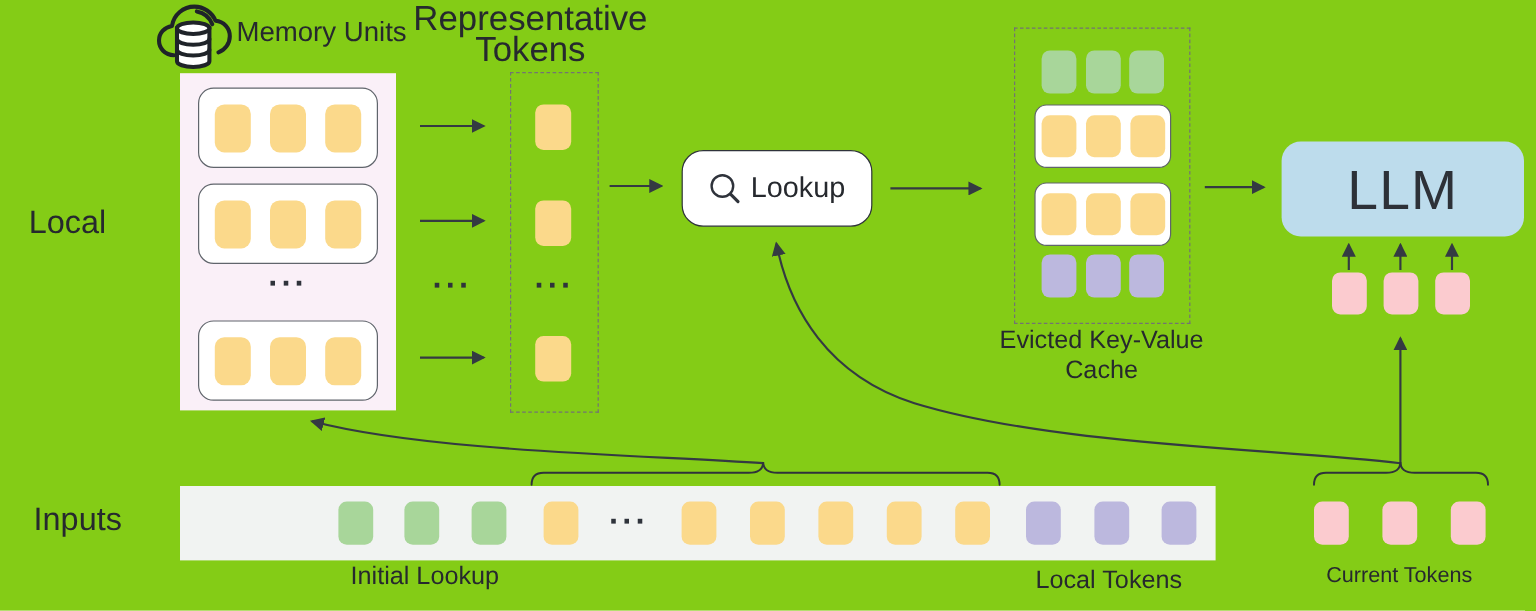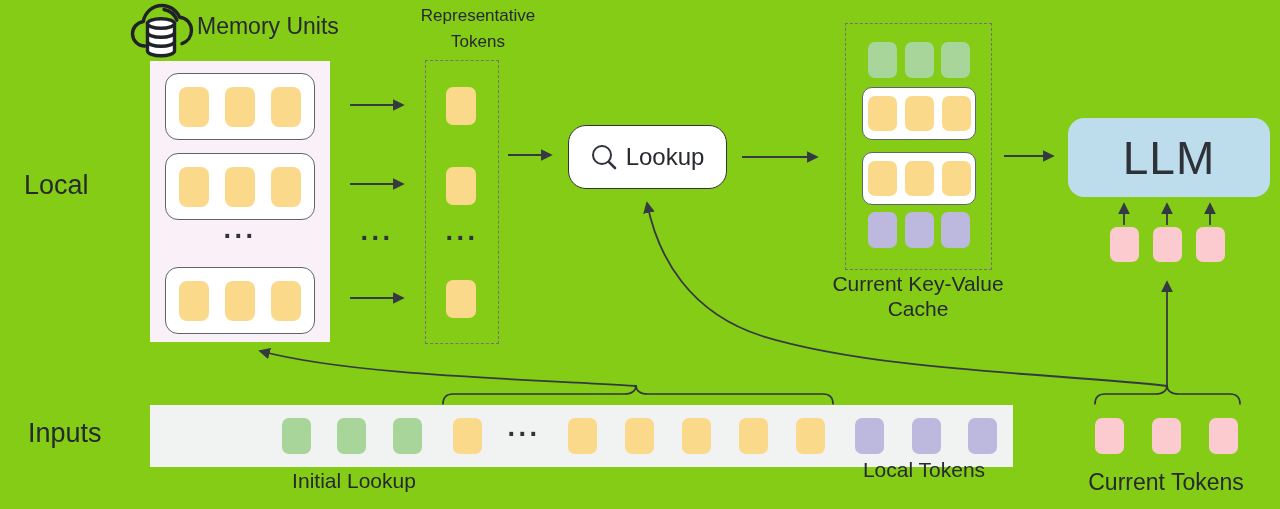--- a/index.html
+++ b/index.html
@@ -47,21 +47,21 @@
   <svg class="abs" style="left:128px;top:0px" width="66" height="64" viewBox="0 0 66 64">
     <path class="icon-stroke" d="M17 46 C9.5 46 4.5 40.2 4.5 33.8 C4.5 27.6 9 22.6 15.3 21.6 C16.8 12.2 24.8 5.5 34 5.5 C41.8 5.5 48.6 10.3 51.6 17.3 C58.4 17.9 63.5 23.3 63.5 30.2 C63.5 36.4 59.6 41.6 54 43.6"></path>
     <path class="icon-stroke" d="M36 9.5 C42 10.6 46.8 14.6 48.9 20.2" stroke-width="3"></path>
     <path class="icon-fillw" d="M19.5 23.5 L19.5 51 A13.5 4.8 0 0 0 46.5 51 L46.5 23.5 Z"></path>
     <ellipse class="icon-fillw" cx="33" cy="23.5" rx="13.5" ry="4.8"></ellipse>
     <path class="icon-stroke" d="M19.5 32.5 A13.5 4.8 0 0 0 46.5 32.5" stroke-width="3"></path>
     <path class="icon-stroke" d="M19.5 41.5 A13.5 4.8 0 0 0 46.5 41.5" stroke-width="3"></path>
   </svg>
   <div class="label" style="left:197px;top:13px;font-size:23px">Memory Units</div>
 
-  <div class="label center" style="left:478px;top:3px;font-size:17px;line-height:26px">
+  <div class="label center" style="left:442px;top:3px;font-size:29px;line-height:26px">
     <div>Representative</div>
     <div>Tokens</div>
   </div>
 
   <div class="label" style="left:24px;top:167px;font-size:27px;line-height:37px">
     <div>Local</div>
   </div>
 
   <div class="panel"></div>
   <div class="munit" style="top:73px">
@@ -108,21 +108,21 @@
   </div>
   <div class="cachebox" style="top:152px">
     <div class="tok cache yellow"></div>
     <div class="tok cache yellow"></div>
     <div class="tok cache yellow"></div>
   </div>
   <div class="tok purple" style="left:868px;top:212px"></div>
   <div class="tok purple" style="left:905px;top:212px"></div>
   <div class="tok purple" style="left:941px;top:212px"></div>
   <div class="label center" style="left:918px;top:271px;font-size:21px;line-height:25px">
-    <div>Current Key-Value</div>
+    <div>Evicted Key-Value</div>
     <div>Cache</div>
   </div>
 
   <div class="llm">
     <span>LLM</span>
   </div>
   <div class="tok pink" style="left:1110px;top:227px;height:35px"></div>
   <div class="tok pink" style="left:1153px;top:227px;height:35px"></div>
   <div class="tok pink" style="left:1196px;top:227px;height:35px"></div>
 
@@ -143,22 +143,22 @@
 
   <div class="tok purple" style="left:855px;top:418px"></div>
   <div class="tok purple" style="left:912px;top:418px"></div>
   <div class="tok purple" style="left:968px;top:418px"></div>
 
   <div class="tok pink" style="left:1095px;top:418px"></div>
   <div class="tok pink" style="left:1152px;top:418px"></div>
   <div class="tok pink" style="left:1209px;top:418px"></div>
 
   <div class="label center" style="left:354px;top:469px;font-size:21px">Initial Lookup</div>
-  <div class="label center" style="left:924px;top:458px;font-size:21px">Local Tokens</div>
-  <div class="label center" style="left:1166px;top:469px;font-size:23px">Current Tokens</div>
+  <div class="label center" style="left:924px;top:472px;font-size:21px">Local Tokens</div>
+  <div class="label center" style="left:1166px;top:469px;font-size:18px">Current Tokens</div>
 
   <svg class="overlay" width="1280" height="509" viewBox="0 0 1280 509">
     <defs>
       <marker id="arrowhead" viewBox="0 0 10 10" refX="8.5" refY="5" markerWidth="6.5" markerHeight="6.5" orient="auto-start-reverse">
         <path d="M0 0 L10 5 L0 10 Z"></path>
       </marker>
     </defs>
 
     <line class="stroke" x1="350" y1="105" x2="403" y2="105" marker-end="url(#arrowhead)"></line>
     <line class="stroke" x1="350" y1="184" x2="403" y2="184" marker-end="url(#arrowhead)"></line>

